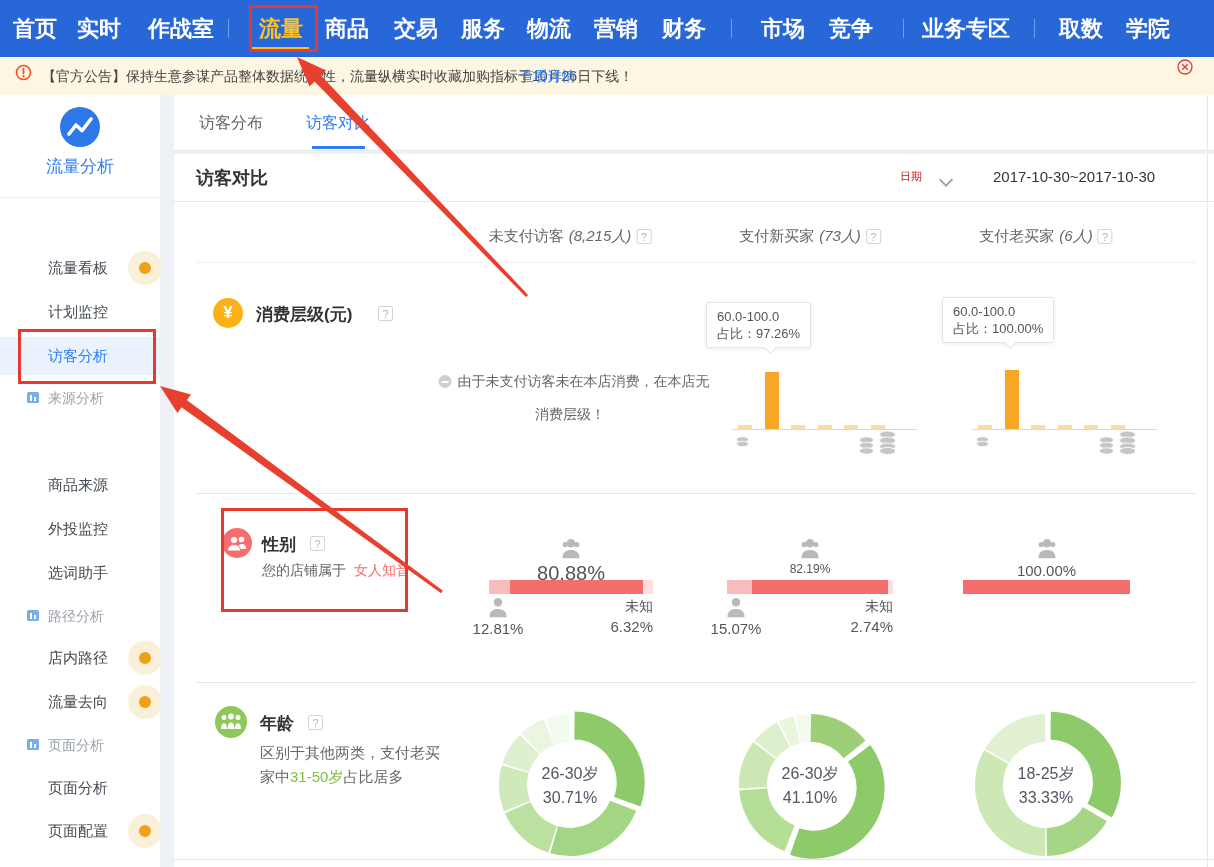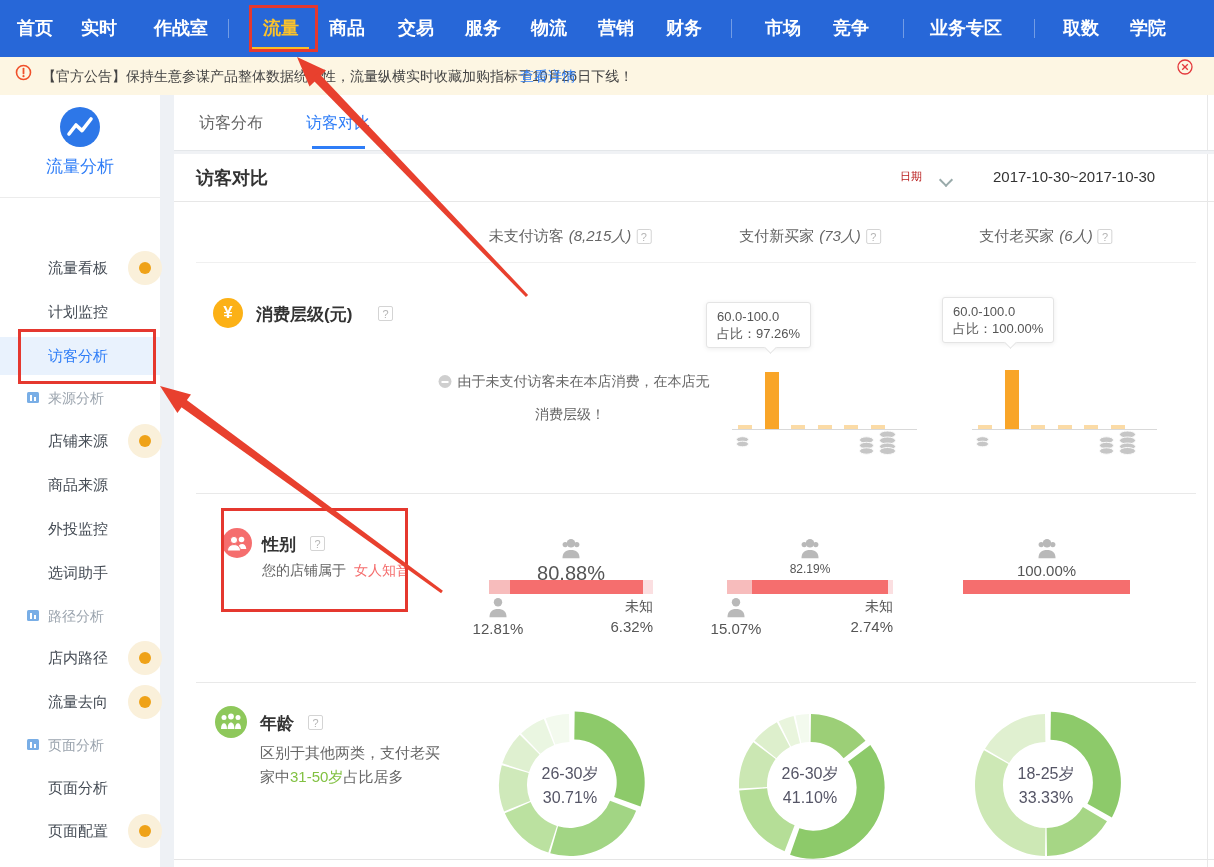--- a/index.html
+++ b/index.html
@@ -4,21 +4,21 @@
 <style>
   html,body{margin:0;padding:0;background:#fff;}
   .stage{position:relative;width:1214px;height:867px;overflow:hidden;
          font-family:"Liberation Sans","DejaVu Sans",sans-serif;background:#f0f2f5;}
   .layer{position:absolute;inset:0;}
   .abs{position:absolute;}
 
   
   .topnav-bg{position:absolute;left:0;top:0;width:1214px;height:57px;background:#2767d8;}
   .nitem{position:absolute;top:0;height:63px;line-height:57px;transform:translateX(-50%);
-         color:#fff;font-size:18px;font-weight:bold;white-space:nowrap;cursor:pointer;}
+         color:#fff;font-size:22px;font-weight:bold;white-space:nowrap;cursor:pointer;}
   .nitem.active{color:#fcc32b;}
   .ndiv{position:absolute;top:19px;width:1px;height:19px;background:rgba(255,255,255,.35);}
   .nav-underline{position:absolute;left:252px;top:47px;width:57px;height:5px;background:#fcbe23;}
 
   
   .notice-bg{position:absolute;left:0;top:57px;width:1214px;height:38px;background:#fdf6e3;border-bottom:1px solid #f2ead0;}
   .notice-text{position:absolute;left:42px;top:57px;height:38px;line-height:38px;font-size:14px;color:#444;white-space:nowrap;}
   .notice-link{position:absolute;left:520px;top:57px;height:38px;line-height:38px;font-size:14px;color:#2d7ff9;cursor:pointer;}
 
   
@@ -157,25 +157,20 @@
       <span class="slabel">访客分析</span>
     </div>
     <div class="srow group" style="top:398px">
       <svg class="gicon" width="15" height="14" viewBox="0 0 15 14">
           <rect x="1" y="1" width="12" height="11" rx="1.5" fill="#79aee6"></rect>
           <rect x="4" y="4" width="2" height="6" fill="#fff"></rect>
           <rect x="8" y="6" width="2" height="4" fill="#fff"></rect>
         </svg>
       <span class="slabel">来源分析</span>
     </div>
-    <div class="srow item" style="top:441px">
-      <span class="slabel">店铺来源</span>
-      <span class="halo"></span>
-        <span class="dot"></span>
-    </div>
     <div class="srow item" style="top:485px">
       <span class="slabel">商品来源</span>
     </div>
     <div class="srow item" style="top:529px">
       <span class="slabel">外投监控</span>
     </div>
     <div class="srow group" style="top:616px">
       <svg class="gicon" width="15" height="14" viewBox="0 0 15 14">
           <rect x="1" y="1" width="12" height="11" rx="1.5" fill="#79aee6"></rect>
           <rect x="4" y="4" width="2" height="6" fill="#fff"></rect>

